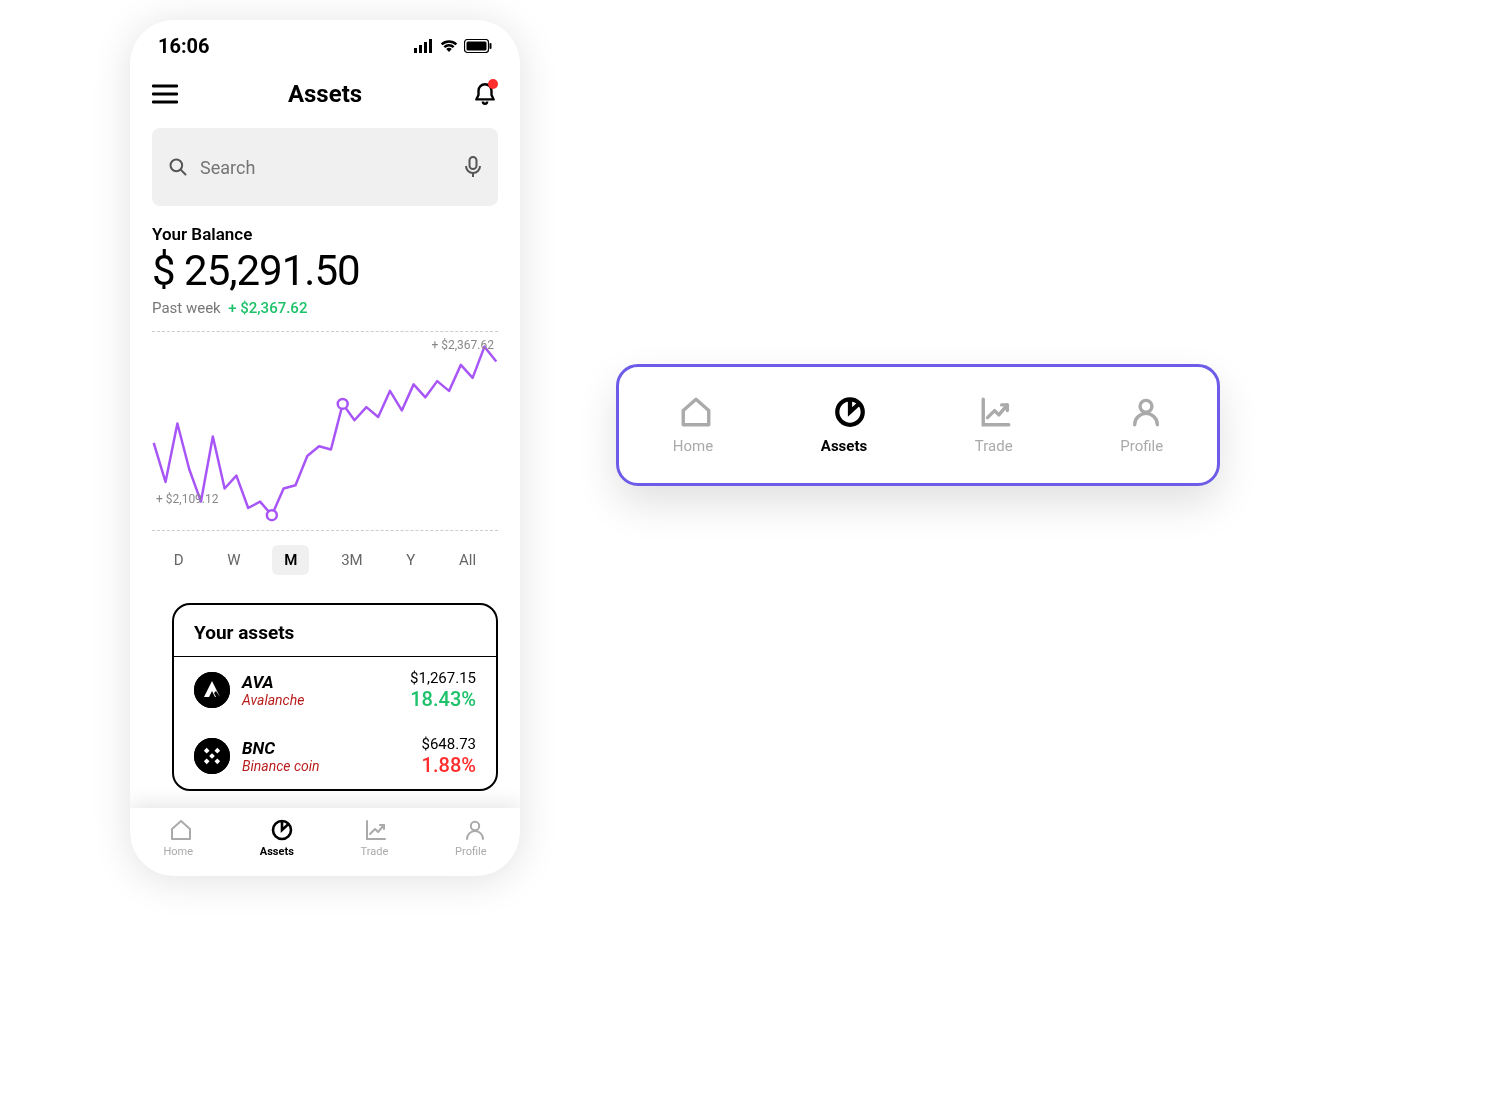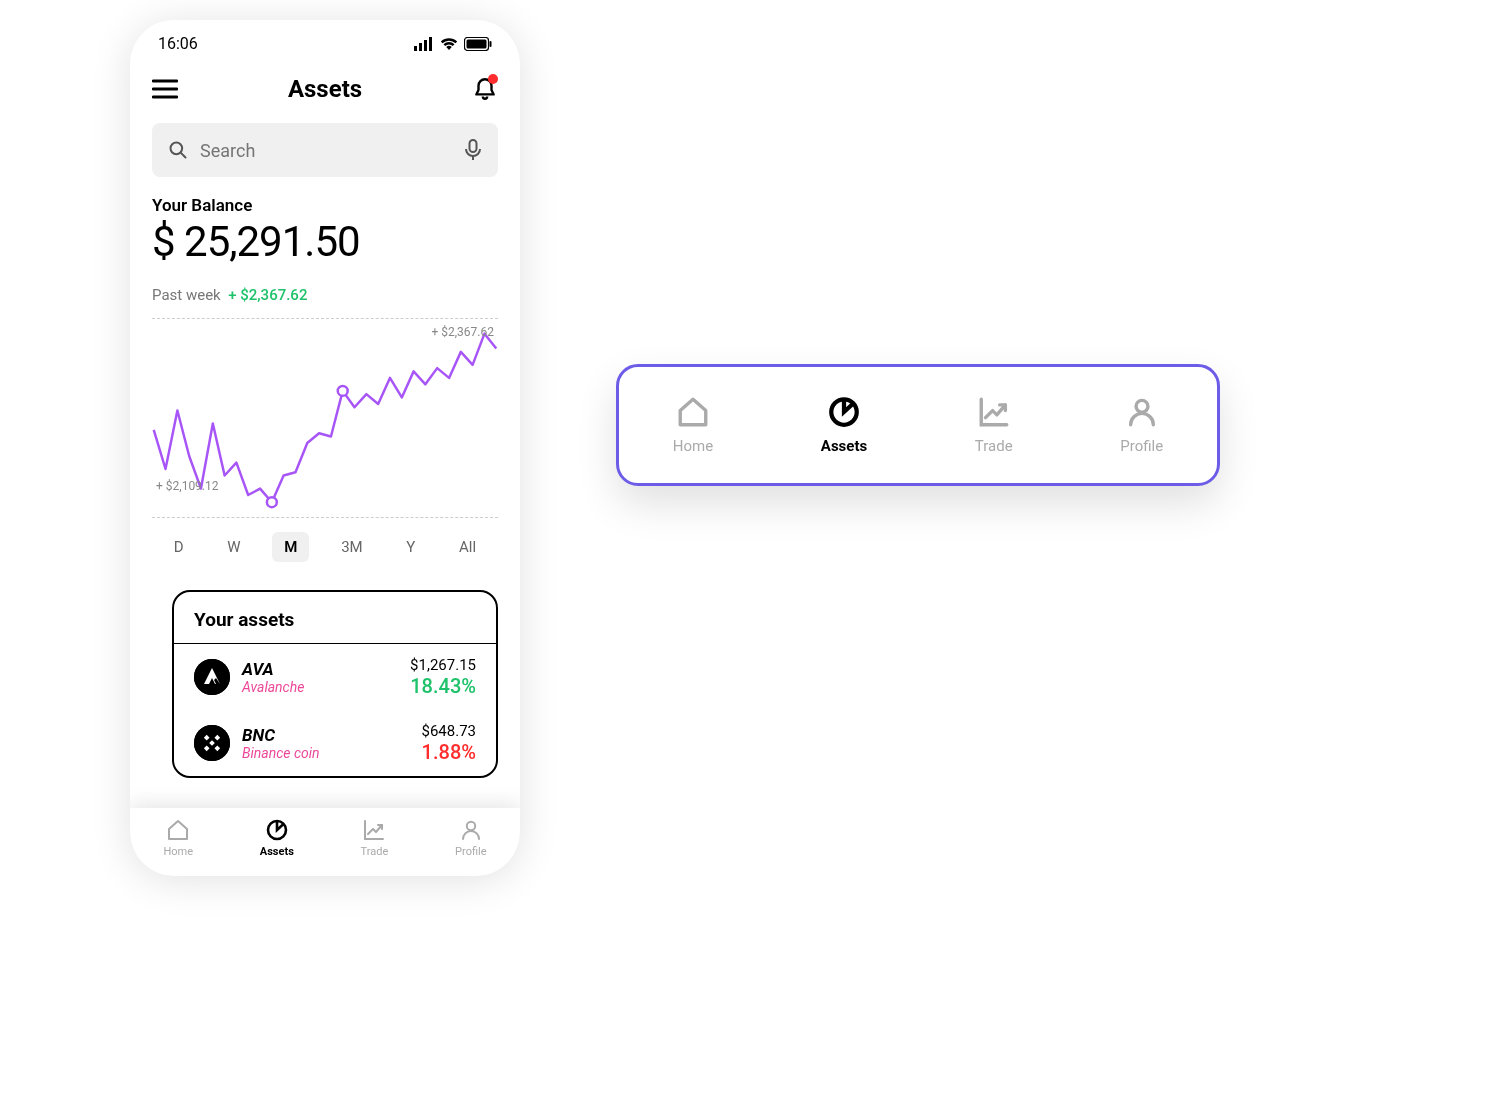--- a/index.html
+++ b/index.html
@@ -18,22 +18,22 @@
   overflow: hidden;
   display: flex;
   flex-direction: column;
 }
 
 .status-bar {
   display: flex;
   justify-content: space-between;
   align-items: center;
   padding: 14px 28px 4px;
-  font-size: 16px;
-  font-weight: 400;
+  font-size: 20px;
+  font-weight: 700;
 }
 .status-right { display: flex; gap: 6px; align-items: center; }
 
 .header {
   display: flex;
   justify-content: space-between;
   align-items: center;
   padding: 18px 22px 10px;
 }
 .header-title { font-size: 24px; font-weight: 700; }
@@ -51,36 +51,36 @@
   flex: 1;
   padding: 0 22px;
   overflow: hidden;
 }
 
 .search-bar {
   background: #f0f0f0;
   border-radius: 8px;
   display: flex;
   align-items: center;
-  padding: 16px 16px;
+  padding: 28px 16px;
   margin: 10px 0 18px;
 }
 .search-bar input {
   flex: 1;
   border: none;
   background: transparent;
   font-size: 18px;
   color: #777;
   outline: none;
   margin-left: 12px;
 }
 
 .balance-label { font-size: 17px; font-weight: 600; margin-bottom: 2px; }
 .balance-amount { font-size: 42px; font-weight: 400; letter-spacing: -1px; }
-.balance-change { font-size: 15px; color: #777; margin-top: 20px; }
+.balance-change { font-size: 15px; color: #777; margin-top: 4px; }
 .balance-change .delta { color: #1ec26a; font-weight: 500; }
 
 .chart-box {
   margin-top: 14px;
   border-top: 1px dashed #ccc;
   border-bottom: 1px dashed #ccc;
   height: 200px;
   position: relative;
 }
 .chart-top-label {
@@ -132,41 +132,41 @@
   width: 36px; height: 36px;
   border-radius: 50%;
   background: #000;
   display: flex;
   align-items: center;
   justify-content: center;
   flex-shrink: 0;
 }
 .asset-info { flex: 1; margin-left: 12px; font-style: italic; }
 .asset-symbol { font-size: 17px; font-weight: 700; }
-.asset-name { font-size: 14px; color: #ec4899; }
+.asset-name { font-size: 14px; color: #b91c1c; }
 .asset-values { text-align: right; }
 .asset-price { font-size: 15px; }
 .asset-change { font-size: 20px; font-weight: 500; }
 .asset-change.positive { color: #1ec26a; }
 .asset-change.negative { color: #ff2d2d; }
 
 .tabbar {
   display: flex;
   justify-content: space-around;
   align-items: center;
   background: #fff;
   box-shadow: 0 -4px 20px rgba(0,0,0,0.1);
   border-bottom-left-radius: 44px;
   border-bottom-right-radius: 44px;
 }
 .phone .tabbar { padding: 10px 0 18px; }
 .tab {
   display: flex;
   flex-direction: column;
-  align-items: center;
+  align-items: flex-end;
   gap: 3px;
   color: #aaa;
   font-size: 11px;
 }
 .tab.active { color: #000; }
 .tab.active .tab-label { font-weight: 700; }
 
 
 .tabbar-showcase {
   position: absolute;

